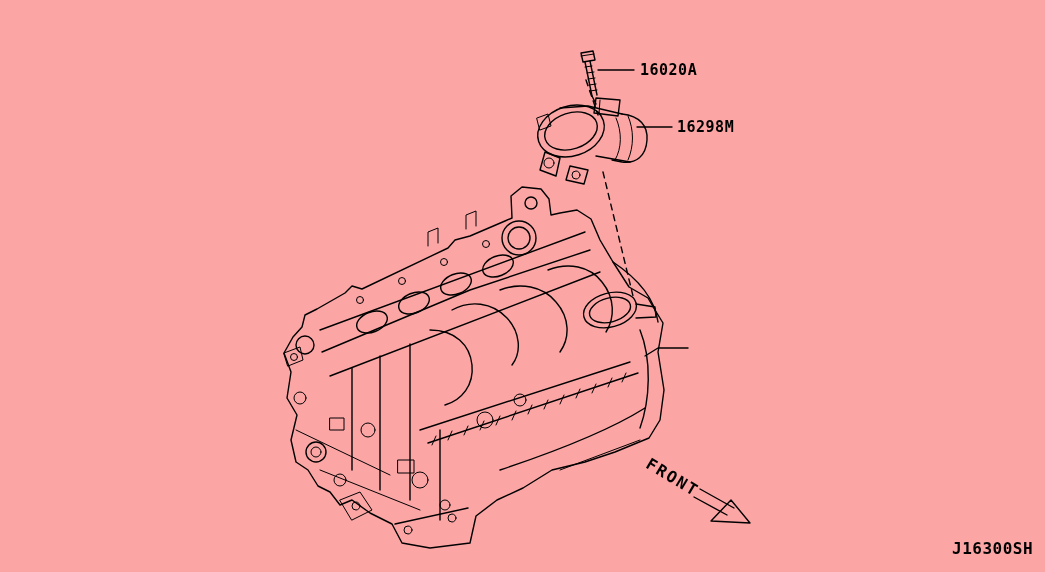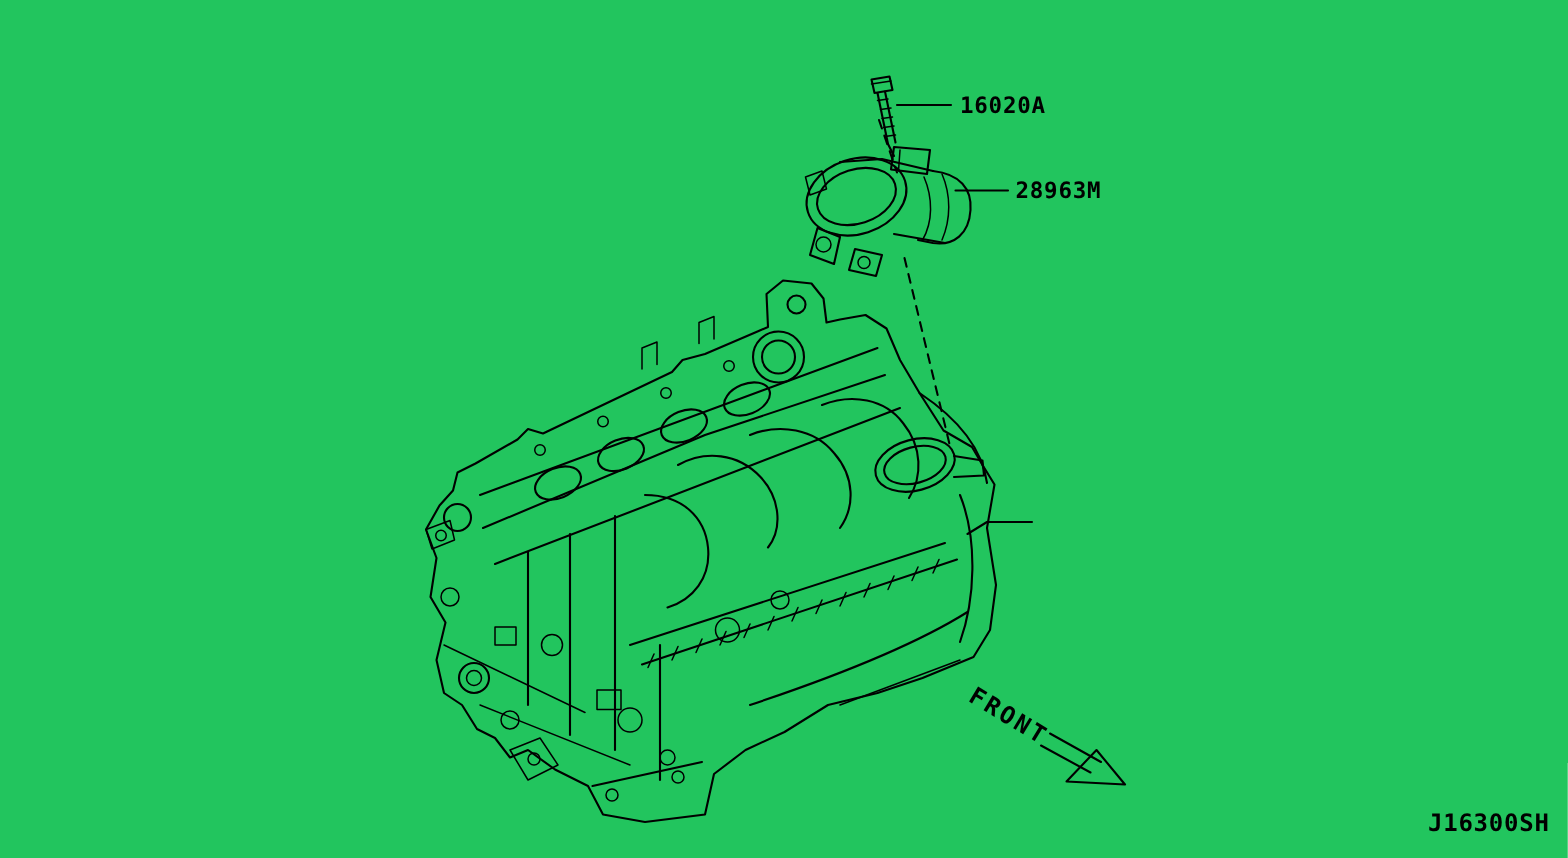--- a/index.html
+++ b/index.html
@@ -1,21 +1,21 @@
 <!DOCTYPE html>
 <html><head>
 <meta charset="utf-8">
 <style>
   html, body { margin: 0; padding: 0; }
   body { background: #ffffff; }
   #stage {
     position: relative;
     width: 1045px;
     height: 572px;
-    background: #22c55e;
+    background: #fca5a5;
     font-family: "DejaVu Sans Mono", "Liberation Mono", monospace;
     color: #000000;
     overflow: hidden;
   }
   #art { position: absolute; left: 0; top: 0; }
   .callout {
     position: absolute;
     font-size: 15px;
     font-weight: bold;
     letter-spacing: 0.5px;
@@ -161,19 +161,19 @@
 
     <g>
       <path class="ln" d="M700 489 L734 508"></path>
       <path class="ln" d="M694 497 L727 515"></path>
       <path class="ln" d="M731 500 L750 523 L711 521 Z"></path>
     </g>
   </svg>
 
   <div class="callout" id="label-16020a">16020A</div>
 
-  <div class="callout" id="label-16298m">28963M</div>
+  <div class="callout" id="label-16298m">16298M</div>
 
 
   <div class="callout" id="label-front">FRONT</div>
 
   <div class="callout" id="label-code">J16300SH</div>
 </div>
 
 </body></html>

